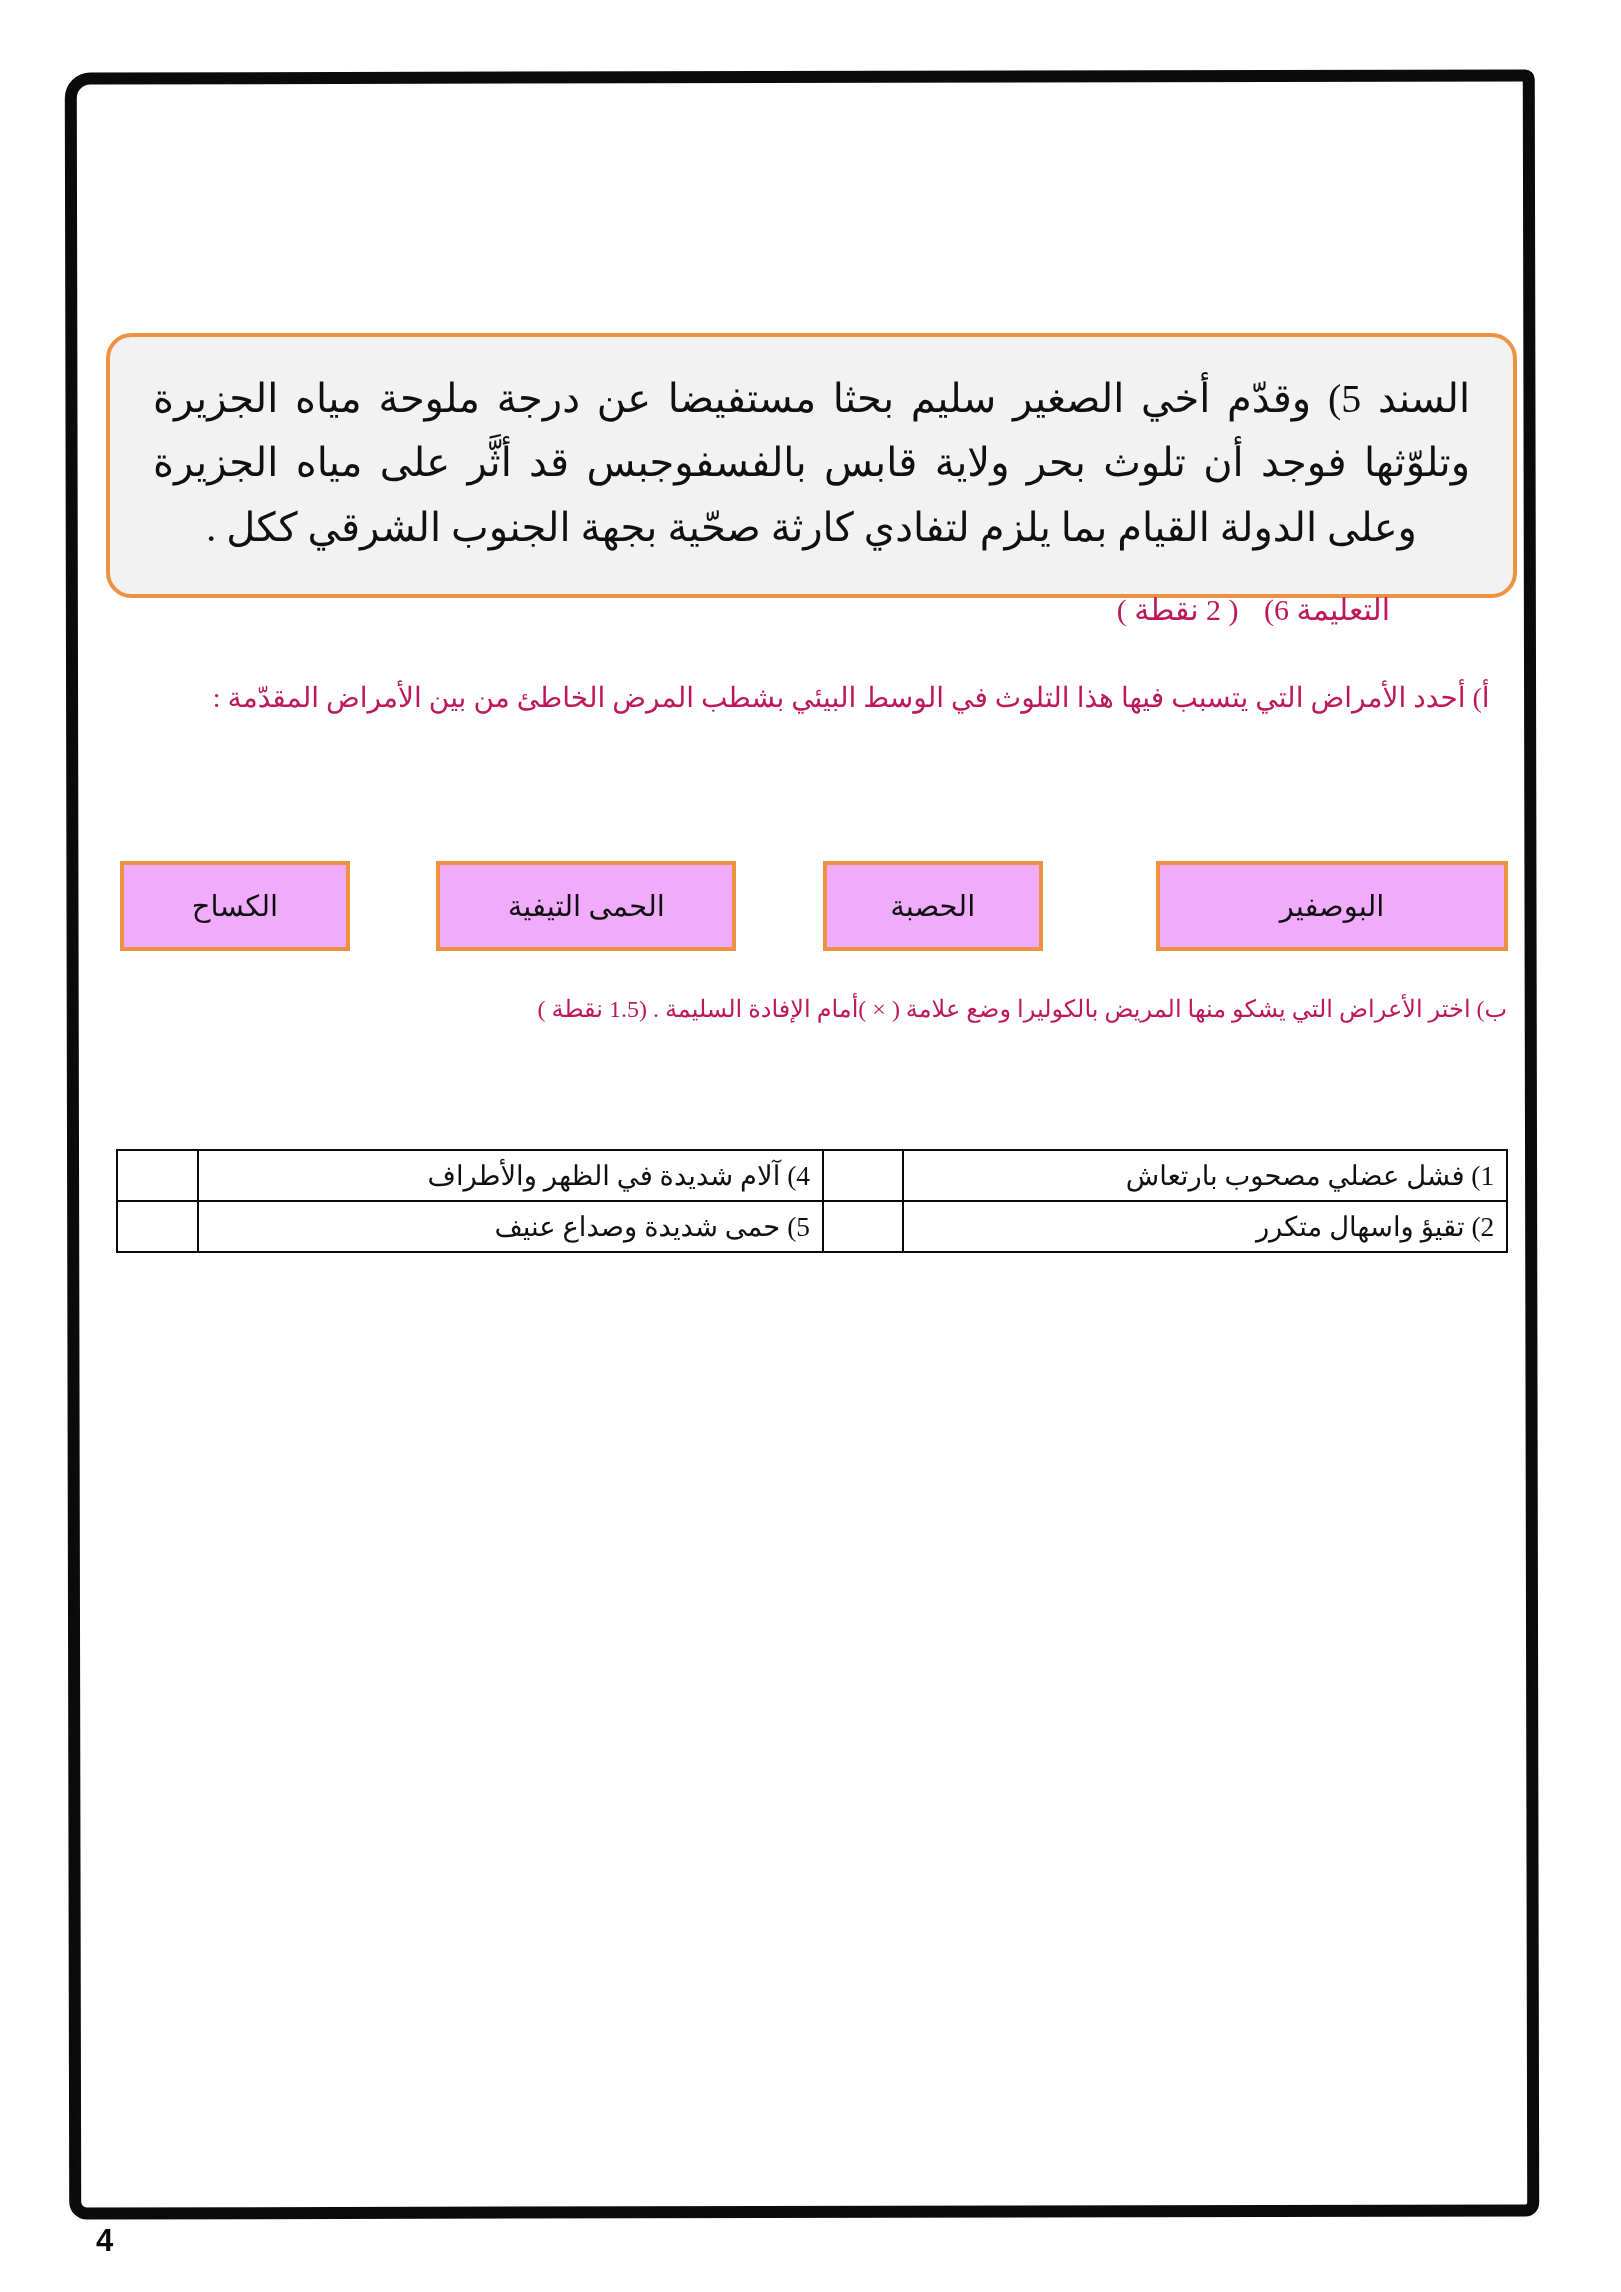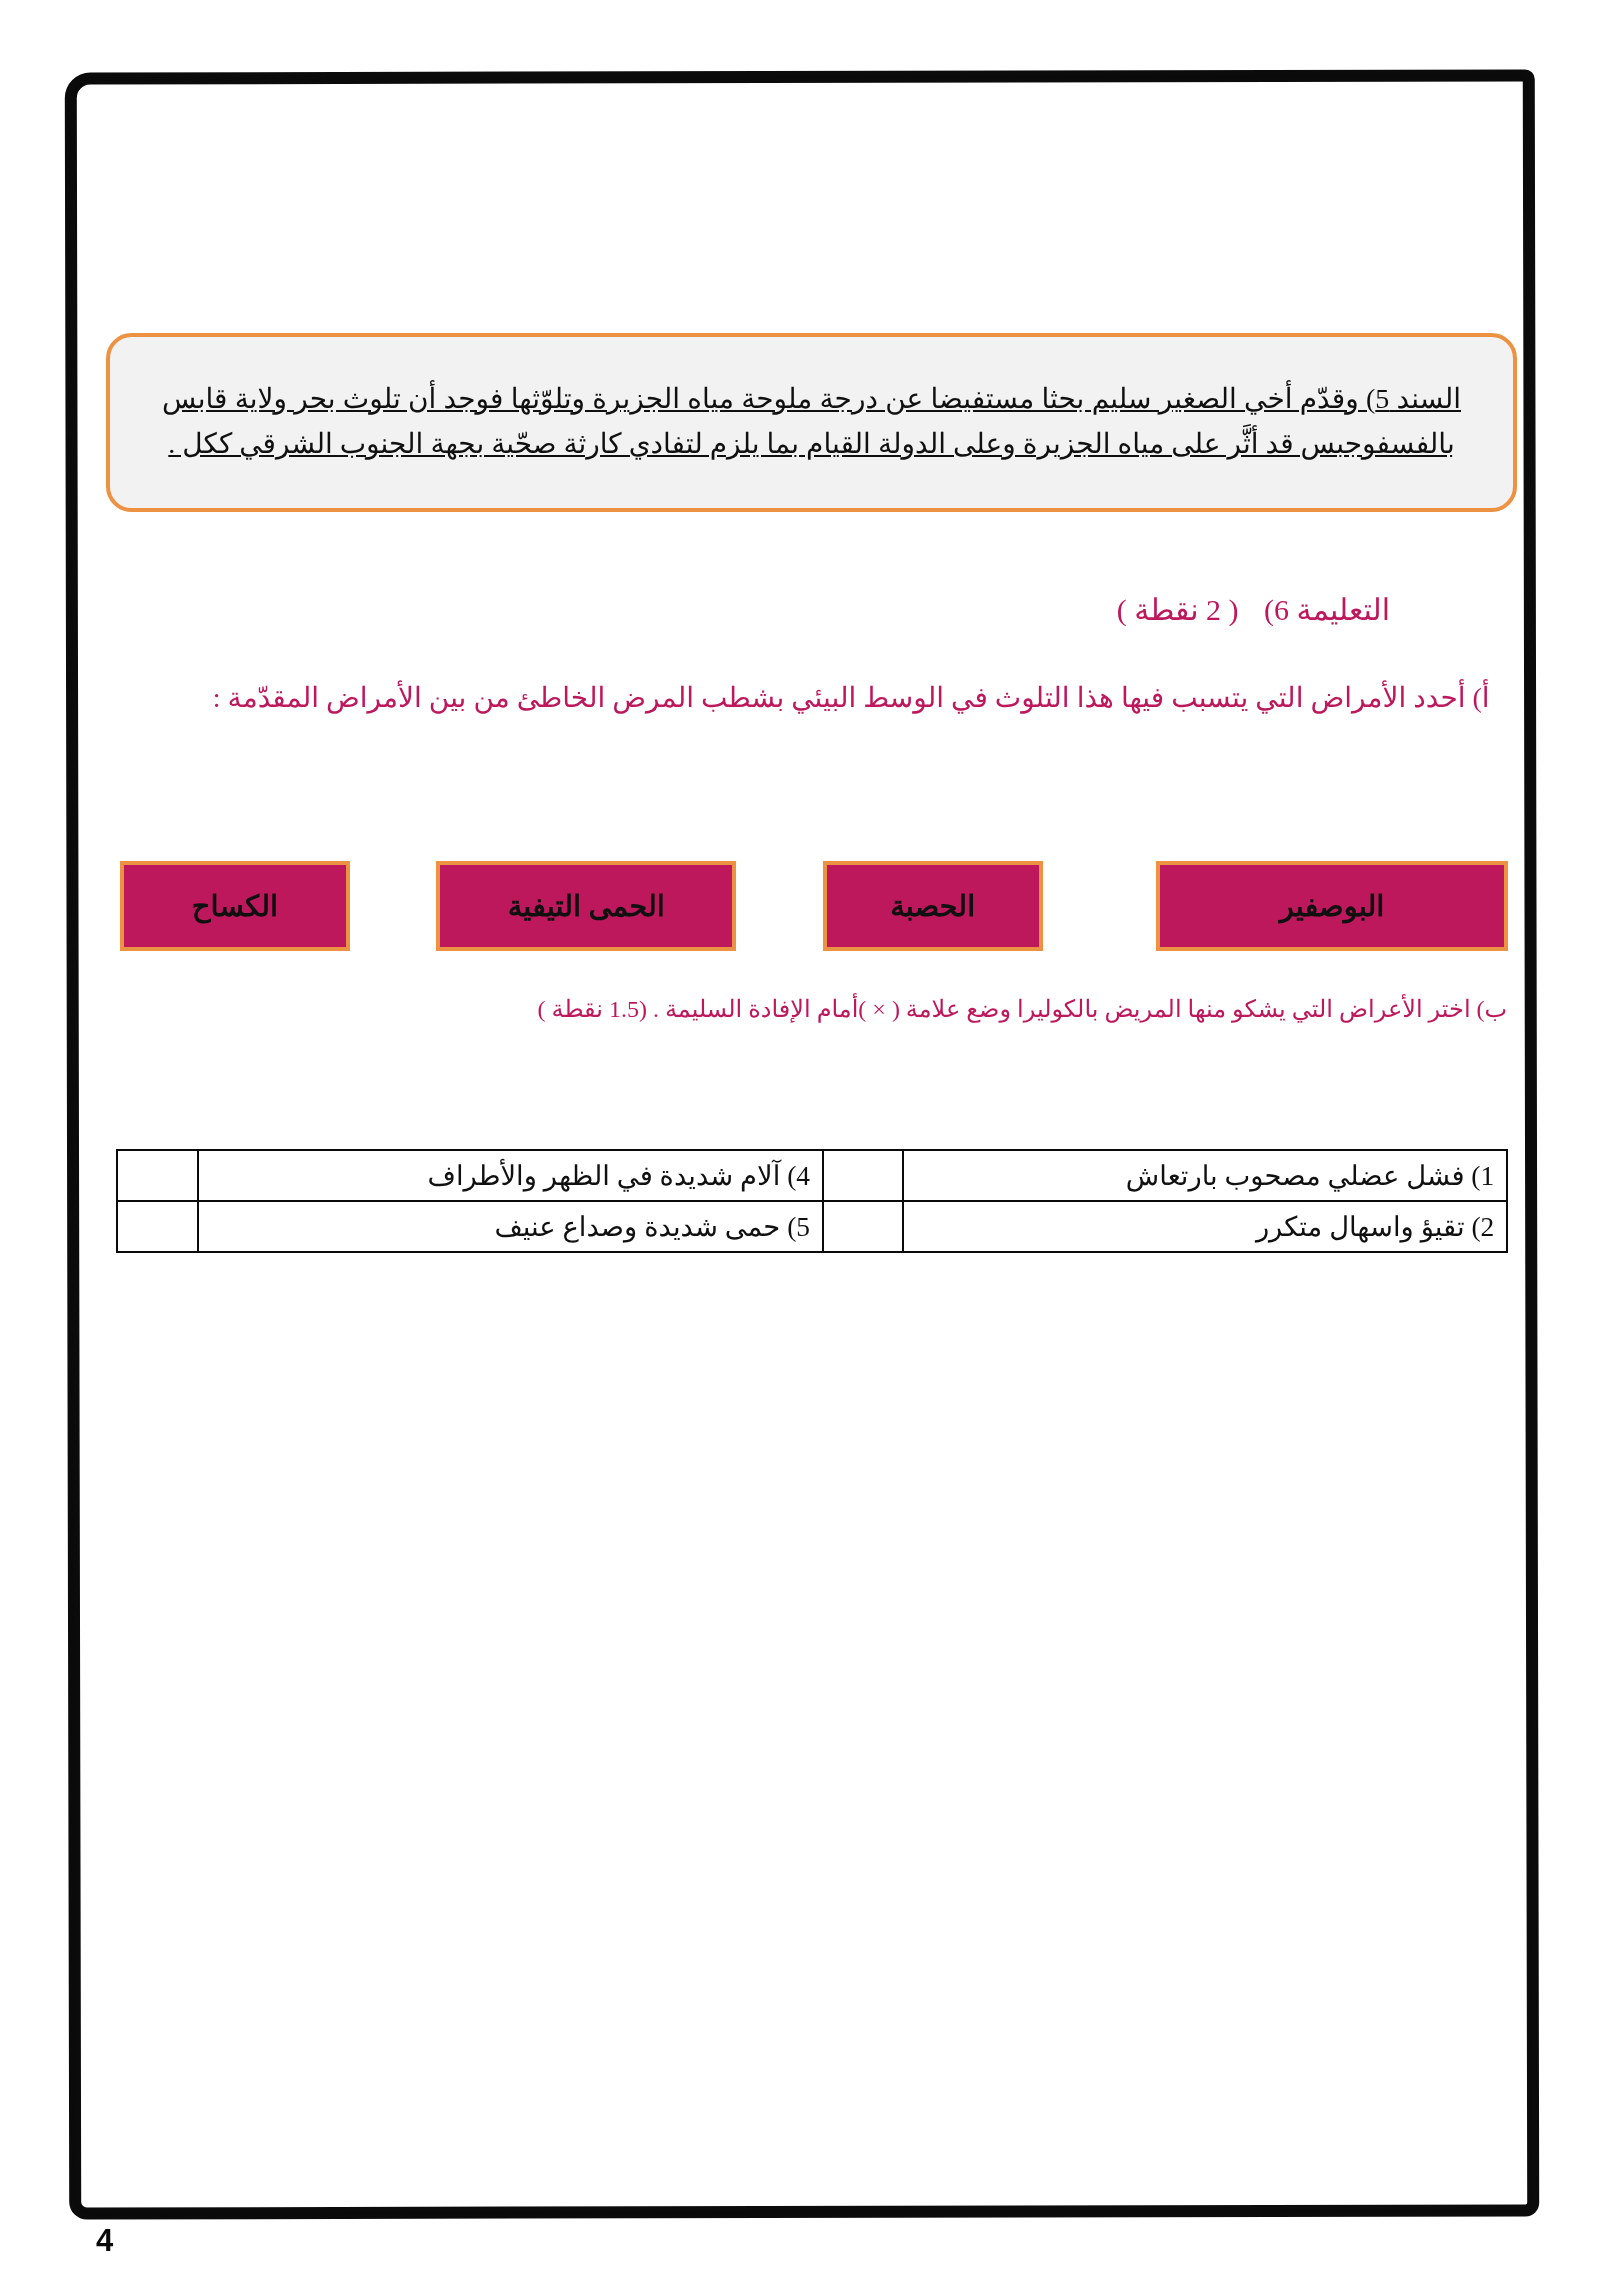--- a/index.html
+++ b/index.html
@@ -51,28 +51,27 @@
     left: 106px;
     top: 333px;
     width: 1411px;
     box-sizing: border-box;
     background: #F2F2F2;
     border: 4.9px solid #ED9242;
     border-radius: 25.5px;
     padding: 25.5px 39px 29px 39px;
   }
   .source-box p {
-    margin: 13px;
-    font-size: 28px;
+    margin: 4px;
+    font-size: 40px;
     line-height: 1.62;
     color: #101010;
     text-align: justify;
     text-align-last: center;
     direction: rtl;
-    text-decoration: underline;
   }
 
   
   .q-line {
     position: absolute;
     direction: rtl;
     color: #be185d;
     font-size: 29px;
     line-height: 1.6;
   }
@@ -118,30 +117,29 @@
     top: 861px;
     width: 1388px;
     display: flex;
     flex-direction: row-reverse;
     justify-content: space-between;
     align-items: flex-start;
     direction: rtl;
   }
   .disease-box {
     border: 4.9px solid #ED9242;
-    background: #be185d;
+    background: #f0abfc;
     box-sizing: border-box;
     height: 90px;
     display: flex;
     align-items: center;
     justify-content: center;
     color: #101010;
     font-size: 29px;
     direction: rtl;
-    font-weight: bold;
   }
   .disease-box.w0 { width: 230px; }
   .disease-box.w1 { width: 300px; }
   .disease-box.w2 { width: 220px; }
   .disease-box.w3 { width: 352px; margin-left: 27px; }
 
   
   #symptoms-table {
     position: absolute;
     left: 116px;

